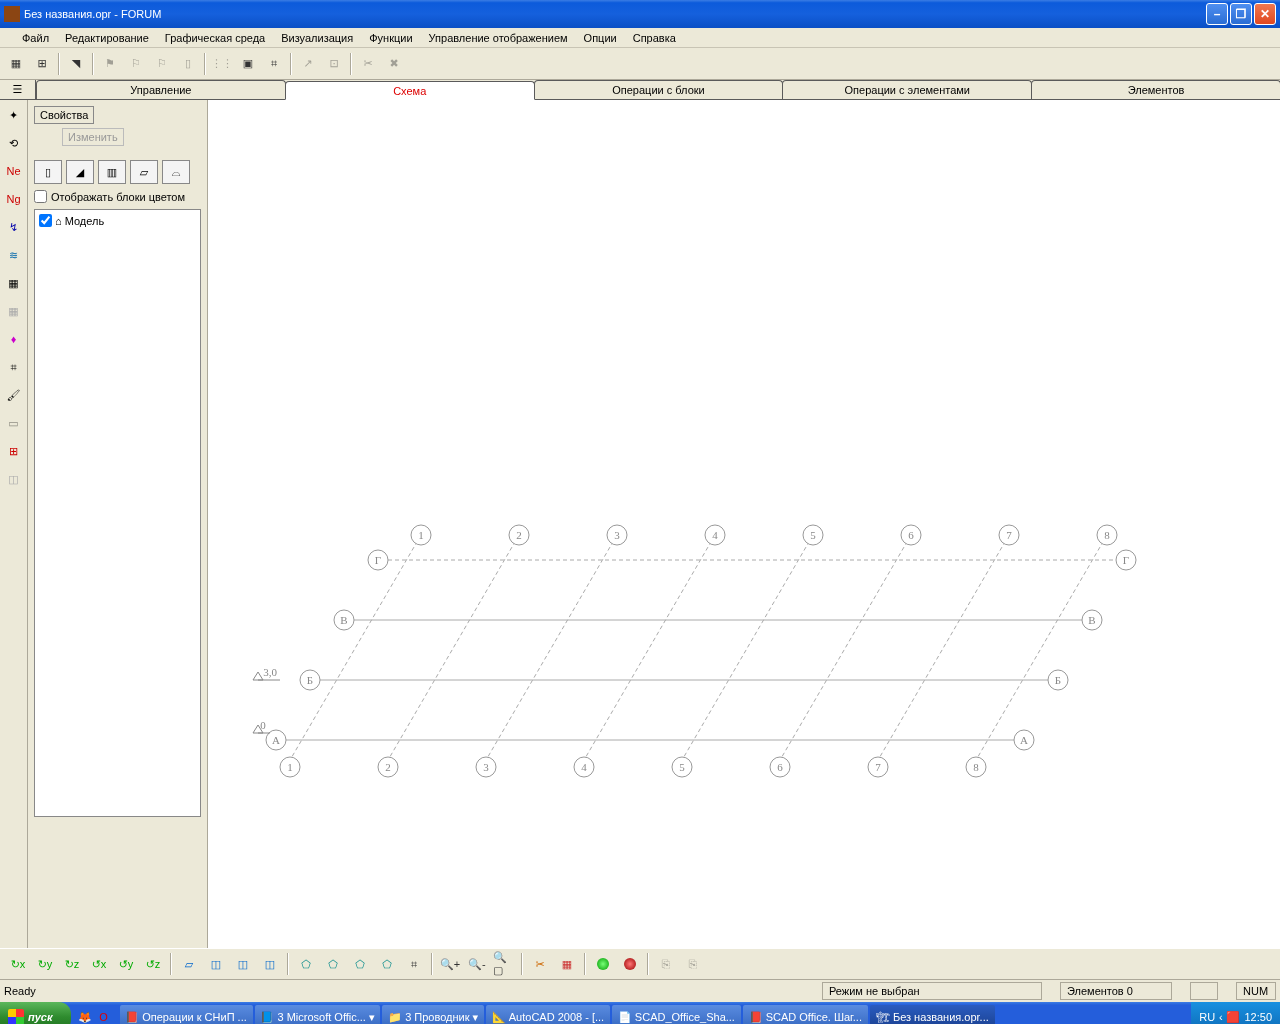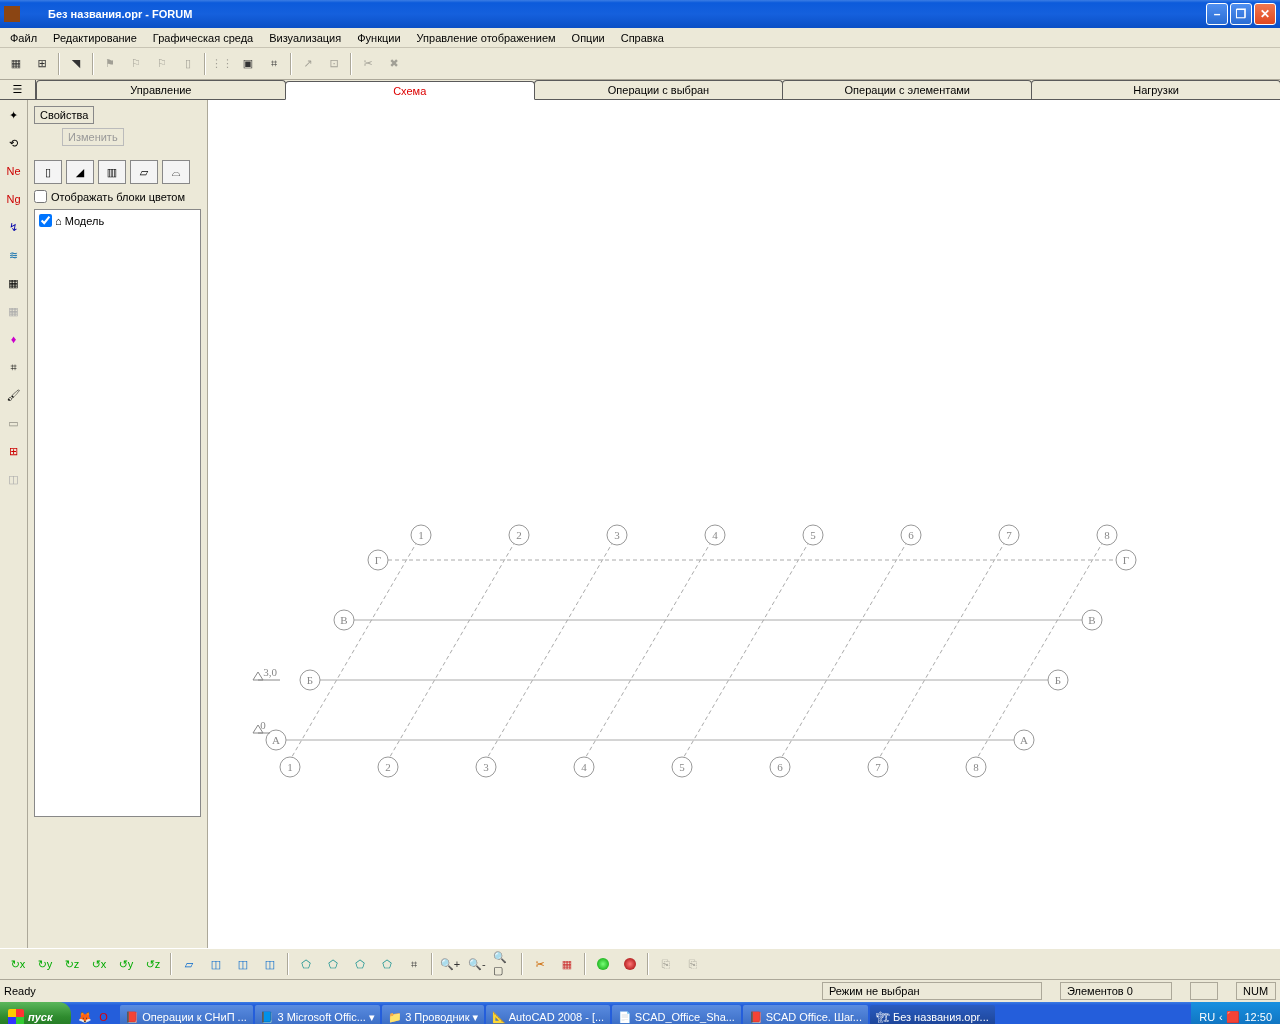--- a/index.html
+++ b/index.html
@@ -1,24 +1,24 @@
 <!DOCTYPE html>
 <html><head>
 <meta charset="utf-8">
 <style>
 * { box-sizing: border-box; margin: 0; padding: 0; font-family: Tahoma, sans-serif; font-size: 11px; }
 body { width: 1280px; height: 1024px; overflow: hidden; background: #ece9d8; }
 .titlebar { height: 28px; background: linear-gradient(to bottom, #3b7de4, #0c5bdb 10%, #1560dd 50%, #0a4fc5); display: flex; align-items: center; padding: 0 4px; color: #fff; }
 .titlebar .icon { width: 16px; height: 16px; background: #8b4513; margin-right: 4px; display:inline-block; }
-.titlebar .title { font-weight: bold; flex: 1; margin-left: 24px; }
+.titlebar .title { font-weight: normal; flex: 1; }
 .winbtns { display: flex; gap: 2px; }
 .winbtn { width: 22px; height: 22px; border-radius: 3px; display: flex; align-items: center; justify-content: center; font-weight: bold; font-size: 12px; color: #fff; cursor: pointer; }
 .winbtn.min, .winbtn.max { background: linear-gradient(#4f8ff0, #2a6dd4); border: 1px solid #fff; }
 .winbtn.close { background: linear-gradient(#f07850, #e04820); border: 1px solid #fff; }
-.menubar { height: 20px; background: #ece9d8; display: flex; align-items: center; padding: 0 4px; gap: 4px; border-bottom: 1px solid #c8c4b4; }
+.menubar { height: 20px; background: #ece9d8; display: flex; align-items: center; padding: 0 16px; gap: 4px; border-bottom: 1px solid #c8c4b4; }
 .menubar .menuitem { padding: 2px 6px; cursor: pointer; }
 .toolbar { height: 32px; background: #ece9d8; border-bottom: 1px solid #aca899; display: flex; align-items: center; padding: 2px 4px; gap: 2px; }
 .tbtn { width: 24px; height: 24px; border: 1px solid transparent; display: flex; align-items: center; justify-content: center; cursor: pointer; color: #333; }
 .tbtn.disabled { opacity: 0.4; cursor: default; }
 .tsep { width: 2px; height: 22px; border-left: 1px solid #aca899; border-right: 1px solid #fff; margin: 0 2px; }
 .tabs { height: 20px; display: flex; background: #ece9d8; border-bottom: 1px solid #5a5a5a; }
 .tab-fixed { width: 36px; border-right: 1px solid #5a5a5a; display:flex;align-items:center;justify-content:center; }
 .tab { flex: 1; display: flex; align-items: center; justify-content: center; border: 1px solid #5a5a5a; border-bottom: none; margin-right: -1px; cursor: pointer; background: #ece9d8; border-radius: 4px 4px 0 0; position:relative; }
 .tab.active { background: #fff; color: #d00; border-bottom: 1px solid #fff; top:1px; z-index:1; }
 .workarea { display: flex; height: 848px; }
@@ -102,27 +102,27 @@
 
 <div class="tabs">
   <div class="tab-fixed">☰</div>
   <div class="tab">
       <span>Управление</span>
     </div>
   <div class="tab active">
       <span>Схема</span>
     </div>
   <div class="tab">
-      <span>Операции с выбран</span>
+      <span>Операции с блоки</span>
     </div>
   <div class="tab">
       <span>Операции с элементами</span>
     </div>
   <div class="tab">
-      <span>Нагрузки</span>
+      <span>Элементов</span>
     </div>
 </div>
 
 <div class="workarea">
 
   <div class="lefttb">
     <div class="ltbtn">✦</div>
     <div class="ltbtn">⟲</div>
     <div class="ltbtn" style="color:#c00">Ne</div>
     <div class="ltbtn" style="color:#c00">Ng</div>

